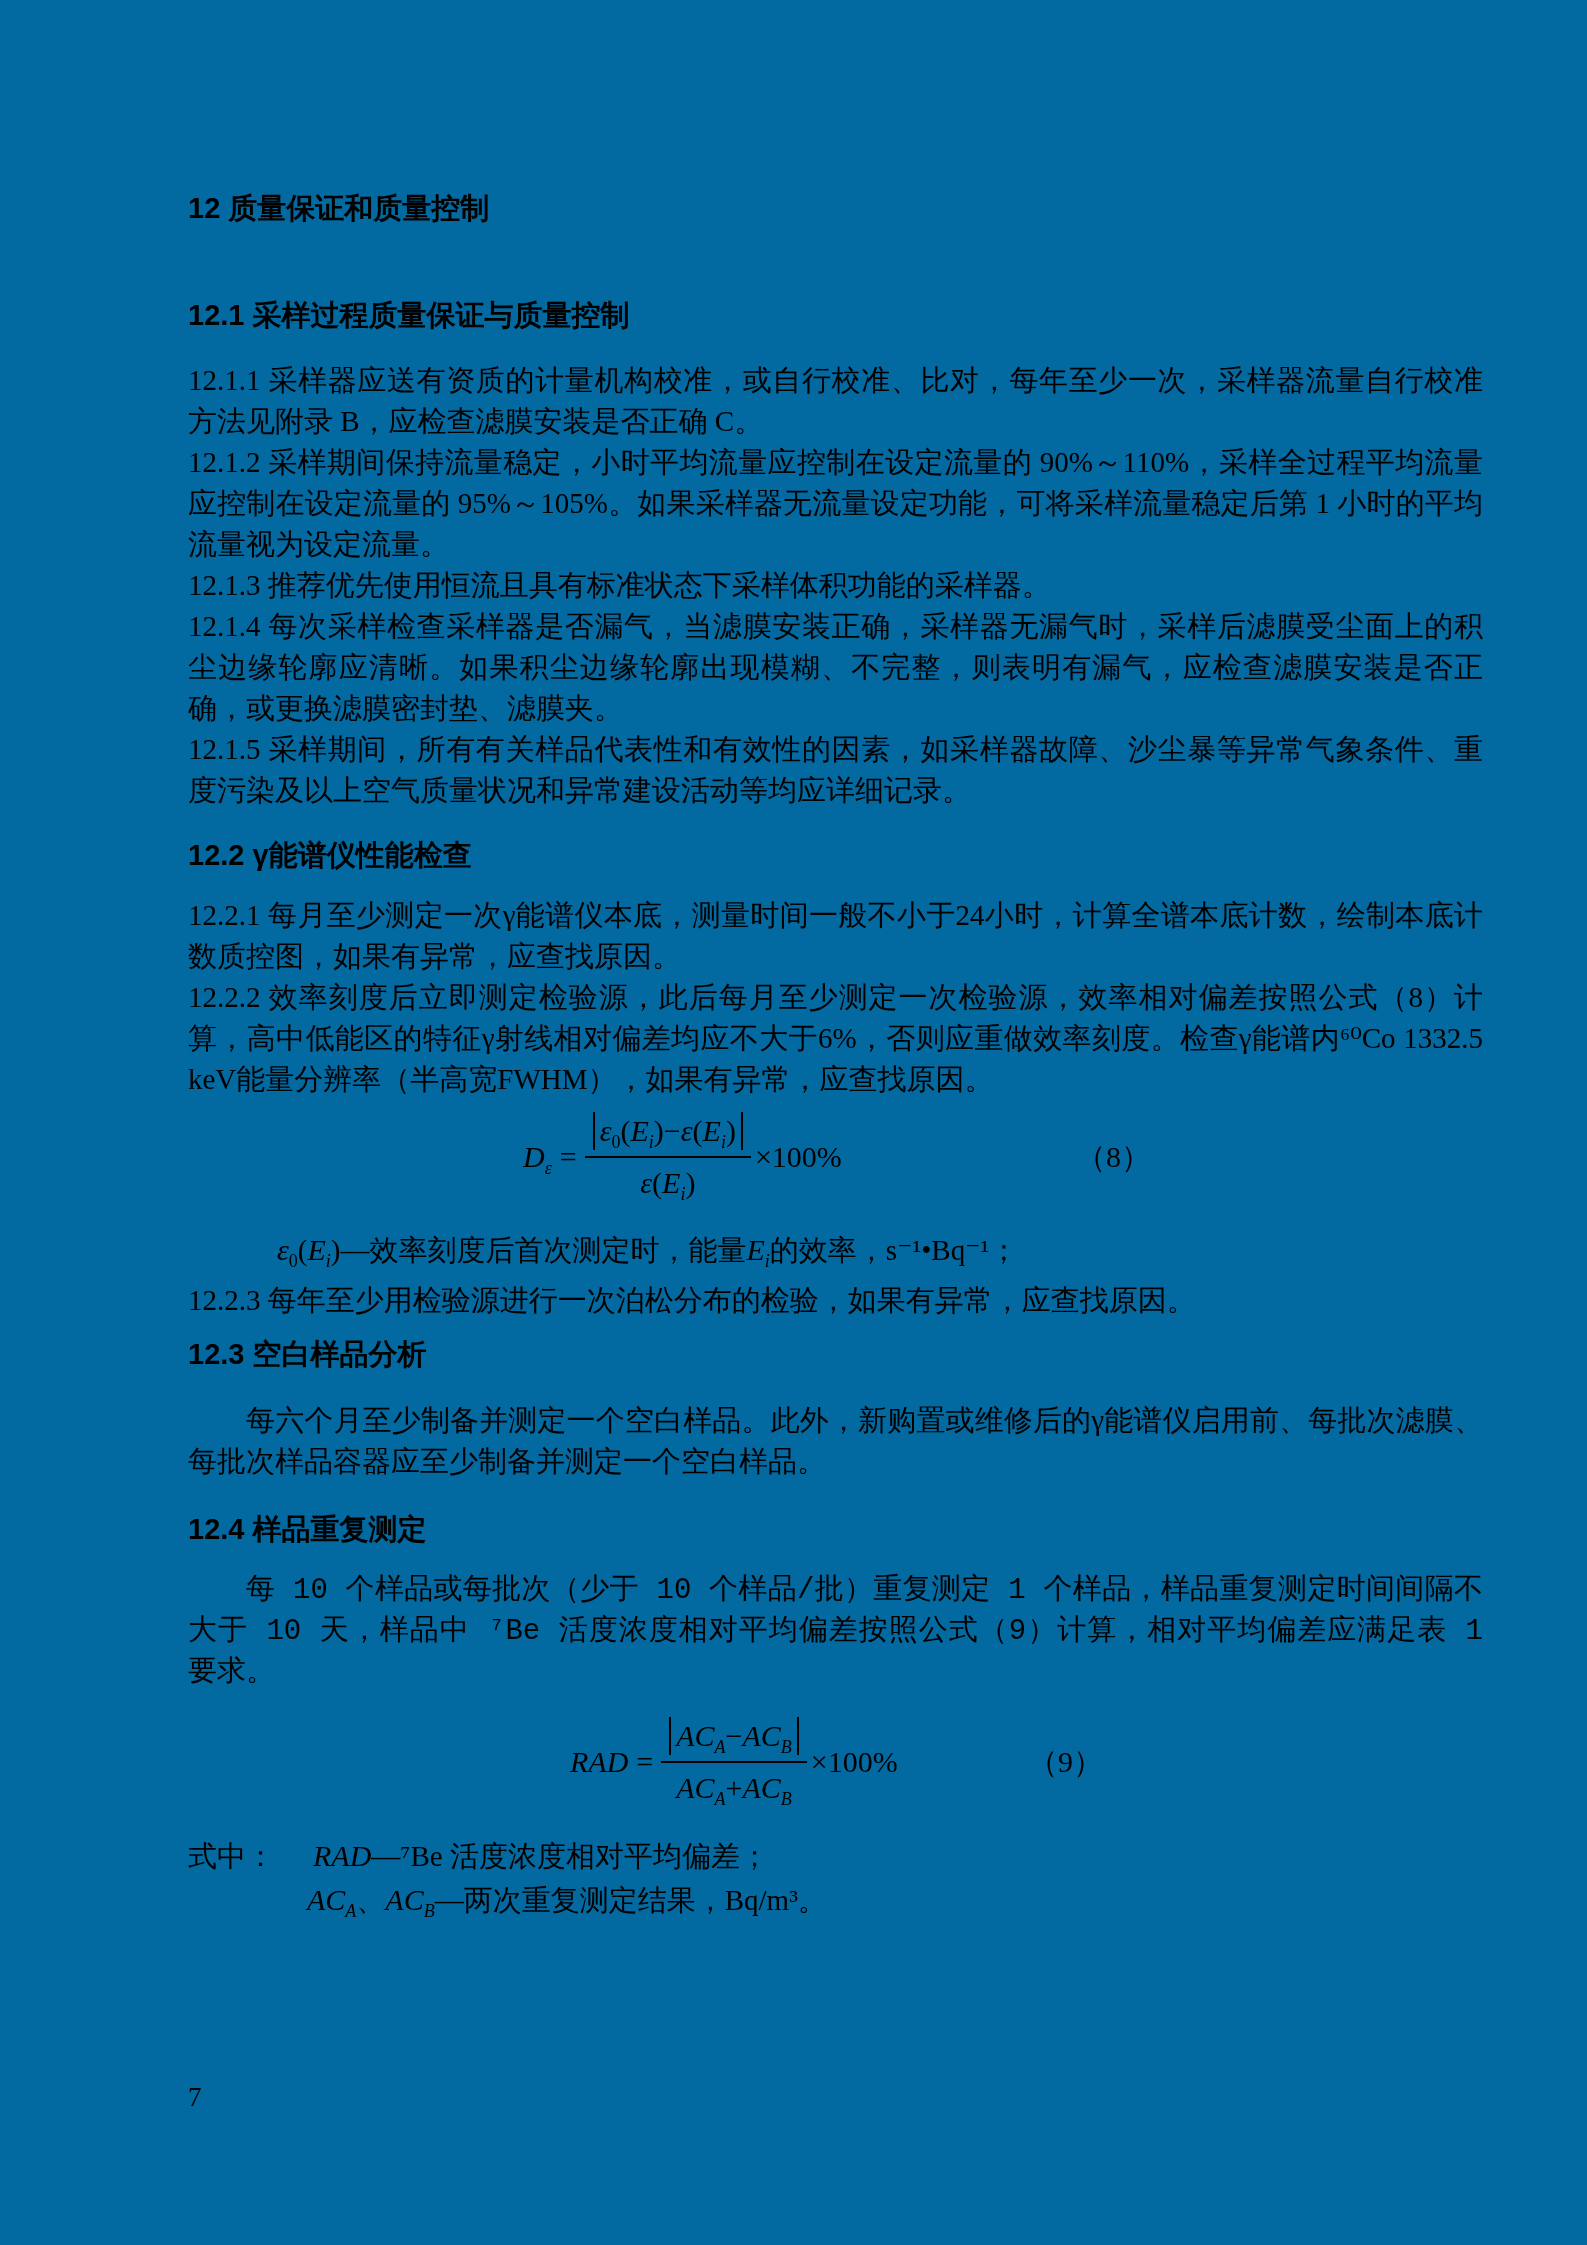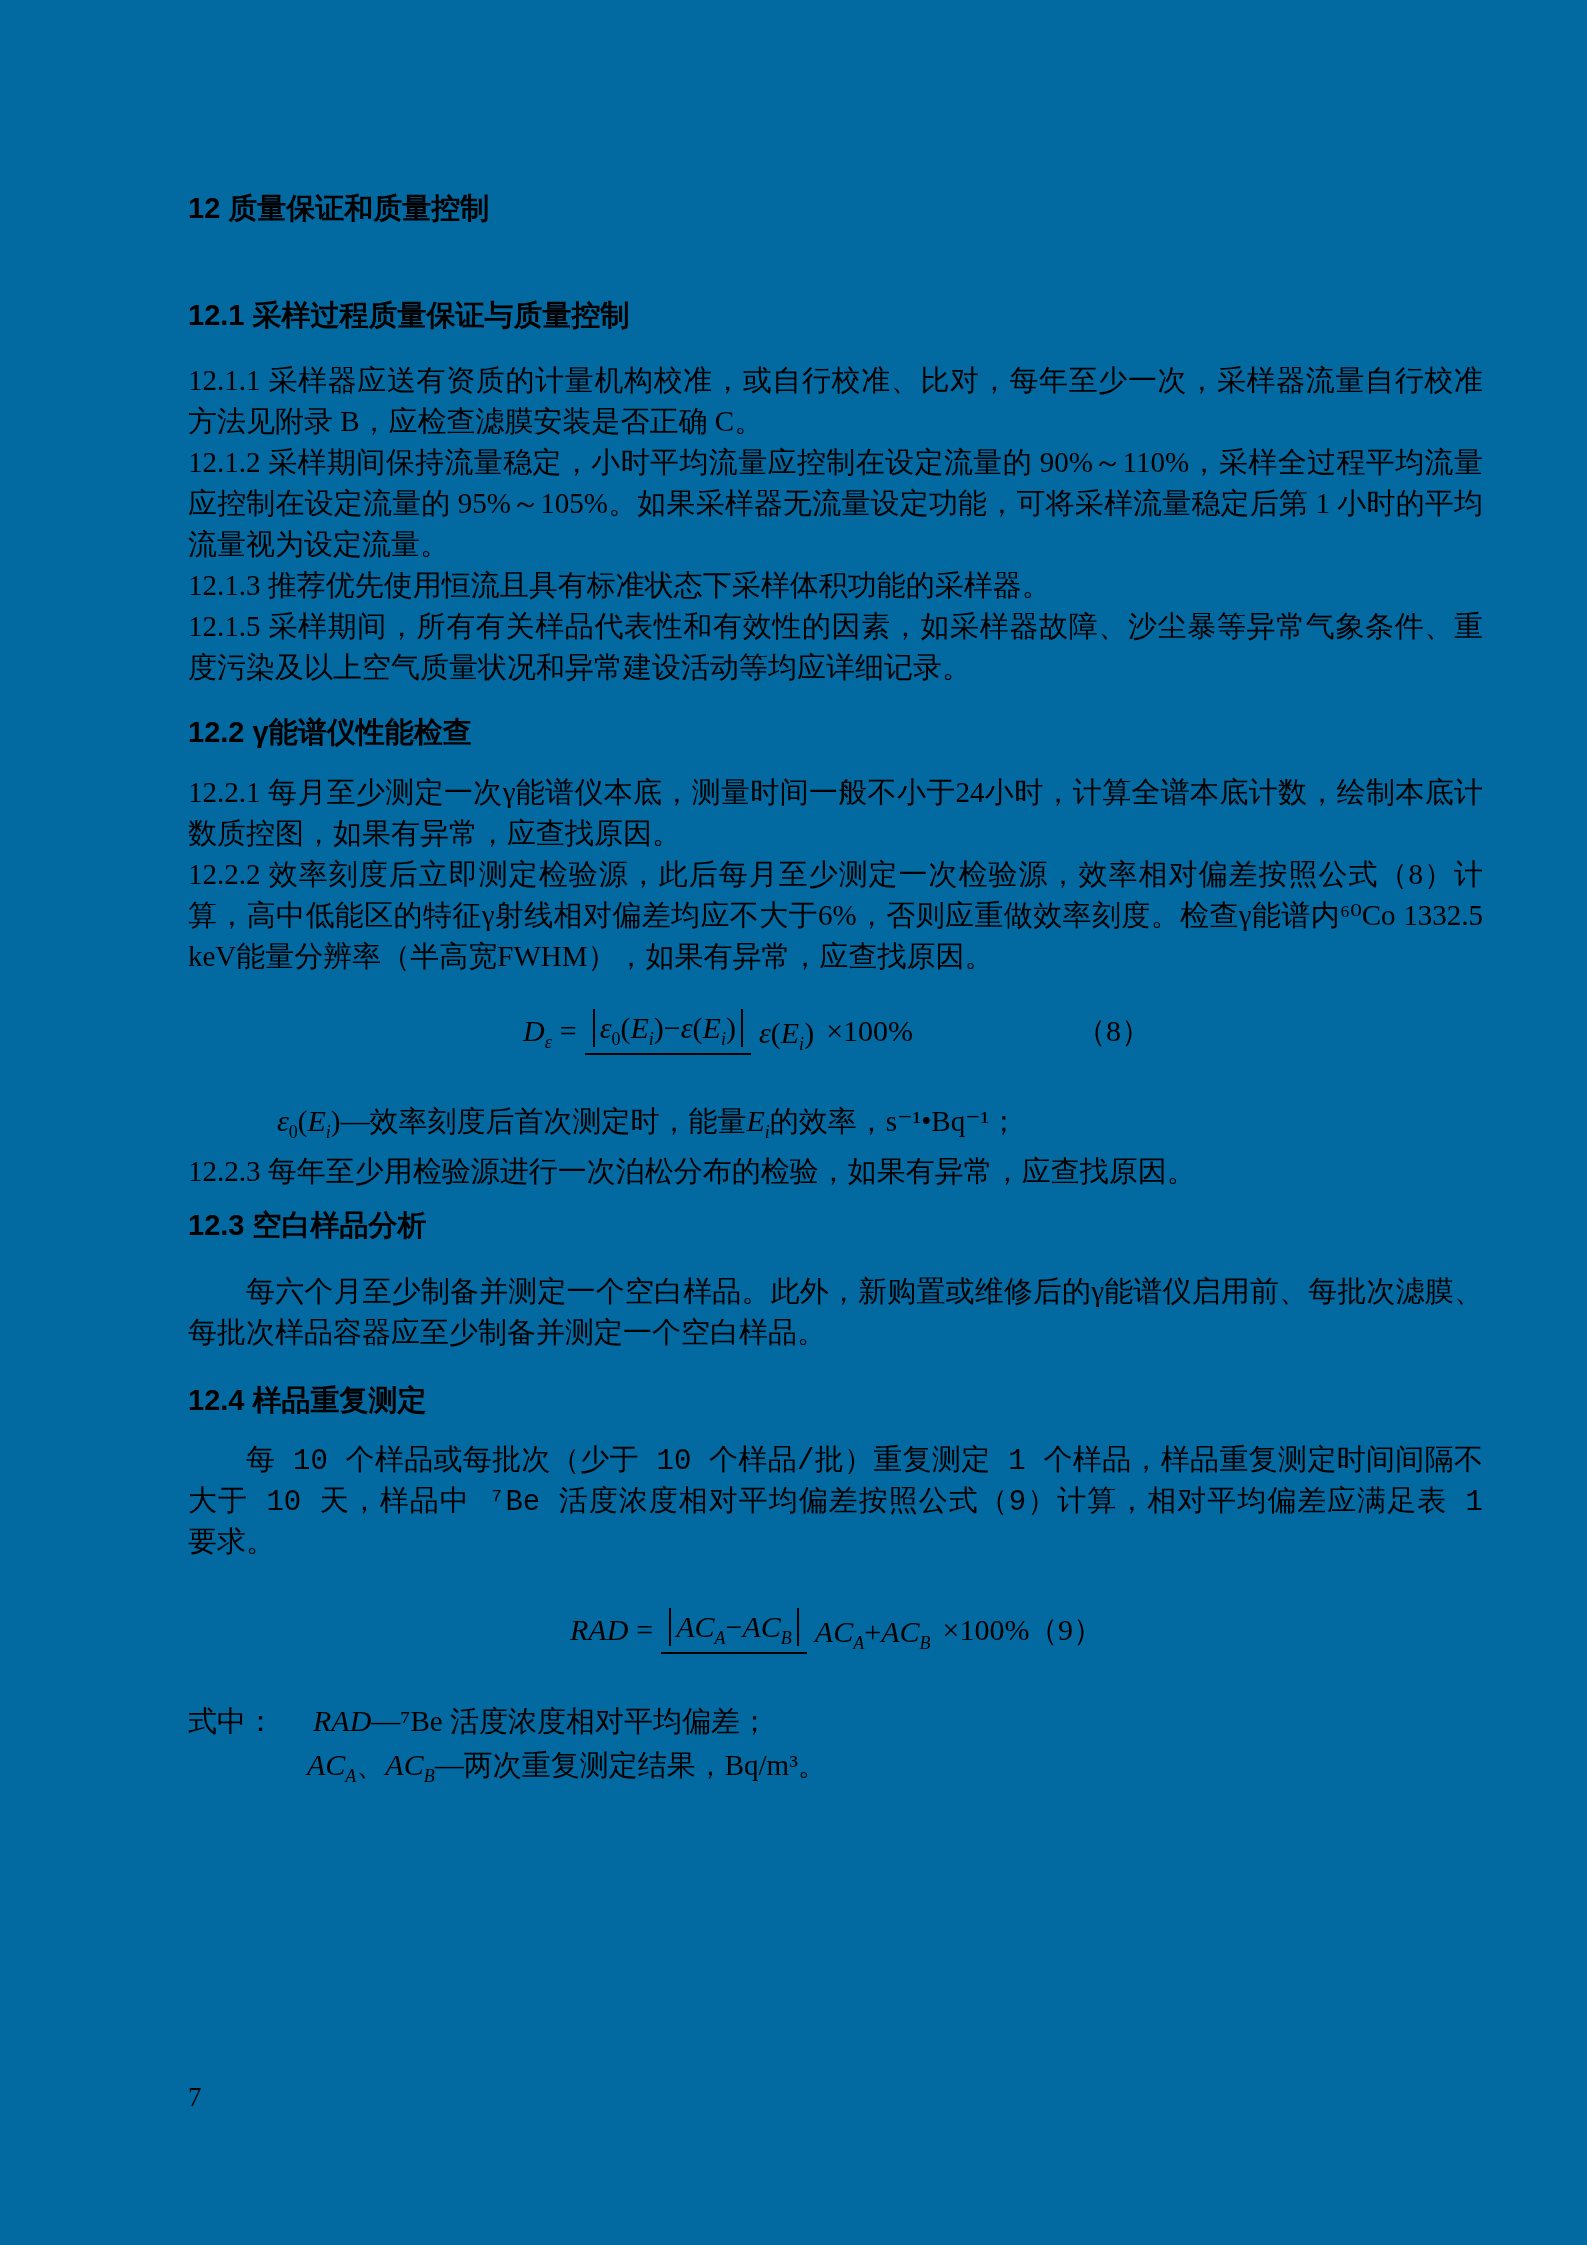--- a/index.html
+++ b/index.html
@@ -52,20 +52,21 @@
     font-family:"Liberation Serif","DejaVu Serif",serif;
   }
   .formula-row.f8{margin-top:10px;padding-left:335px;min-height:88px;}
   .formula-row.f9{margin-top:22px;padding-left:382px;min-height:88px;}
   .formula-row i{font-style:italic;}
   .formula-row sub{font-size:18px;line-height:0;}
   .formula-row sub.it{font-style:italic;}
   .f-eq{margin:0 8px;}
   .frac{
     display:inline-flex;
+    flex-direction:column;
     align-items:center;
     text-align:center;
     vertical-align:middle;
     margin-right:4px;
   }
   .frac .num{
     padding:2px 8px 6px;
     border-bottom:2px solid #000;
     line-height:38px;
     white-space:nowrap;
@@ -117,20 +118,21 @@
 <div class="page">
   <div class="content">
 
     <h1 class="h-top">12 质量保证和质量控制</h1>
 
     <h2 class="mt-h12-1">12.1 采样过程质量保证与质量控制</h2>
 
     <p class="body-p mt-p12-1-1">12.1.1 采样器应送有资质的计量机构校准，或自行校准、比对，每年至少一次，采样器流量自行校准方法见附录 B，应检查滤膜安装是否正确 C。</p>
     <p class="body-p">12.1.2 采样期间保持流量稳定，小时平均流量应控制在设定流量的 90%～110%，采样全过程平均流量应控制在设定流量的 95%～105%。如果采样器无流量设定功能，可将采样流量稳定后第 1 小时的平均流量视为设定流量。</p>
     <p class="body-p">12.1.3 推荐优先使用恒流且具有标准状态下采样体积功能的采样器。</p>
+    <p class="body-p">12.1.4 每次采样检查采样器是否漏气，当滤膜安装正确，采样器无漏气时，采样后滤膜受尘面上的积尘边缘轮廓应清晰。如果积尘边缘轮廓出现模糊、不完整，则表明有漏气，应检查滤膜安装是否正确，或更换滤膜密封垫、滤膜夹。</p>
     <p class="body-p">12.1.5 采样期间，所有有关样品代表性和有效性的因素，如采样器故障、沙尘暴等异常气象条件、重度污染及以上空气质量状况和异常建设活动等均应详细记录。</p>
 
     <h2 class="mt-h12-2">12.2 γ能谱仪性能检查</h2>
 
     <p class="body-p mt-p12-2-1">12.2.1 每月至少测定一次γ能谱仪本底，测量时间一般不小于24小时，计算全谱本底计数，绘制本底计数质控图，如果有异常，应查找原因。</p>
     <p class="body-p">12.2.2 效率刻度后立即测定检验源，此后每月至少测定一次检验源，效率相对偏差按照公式（8）计算，高中低能区的特征γ射线相对偏差均应不大于6%，否则应重做效率刻度。检查γ能谱内⁶⁰Co 1332.5 keV能量分辨率（半高宽FWHM），如果有异常，应查找原因。</p>
 
     <div class="formula-row f8">
       <span><i>D</i><sub class="it">ε</sub></span>
       <span class="f-eq">=</span>

